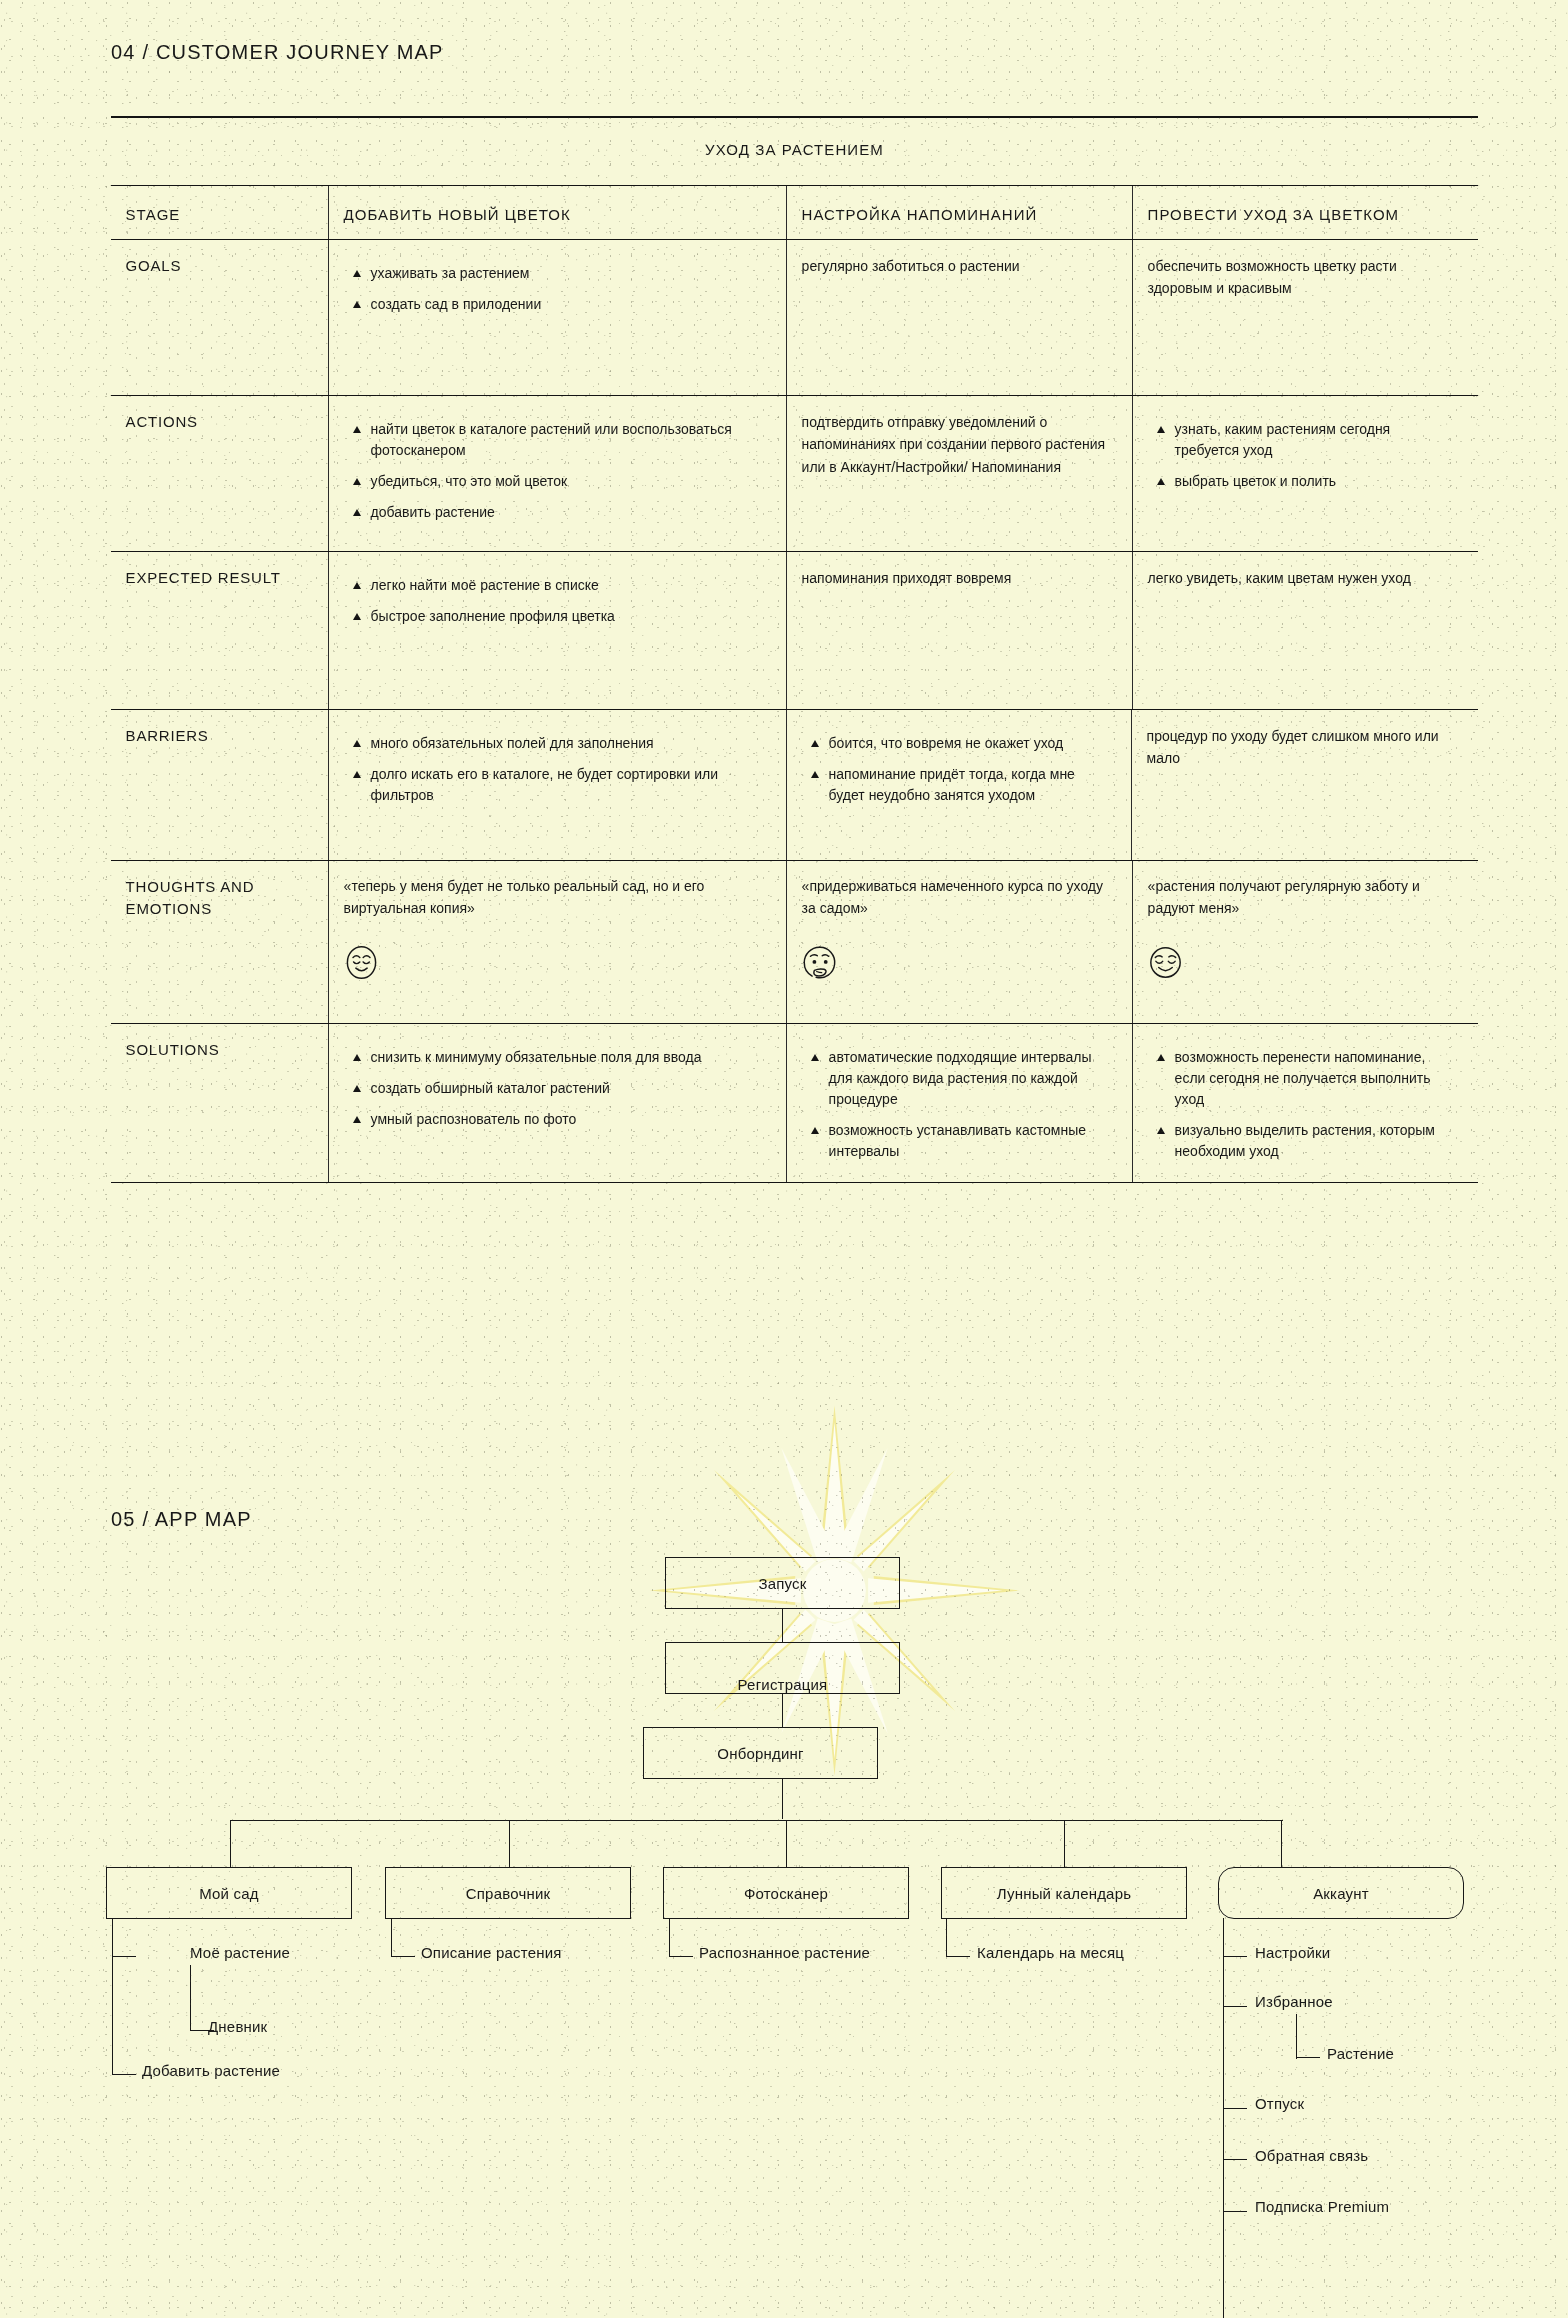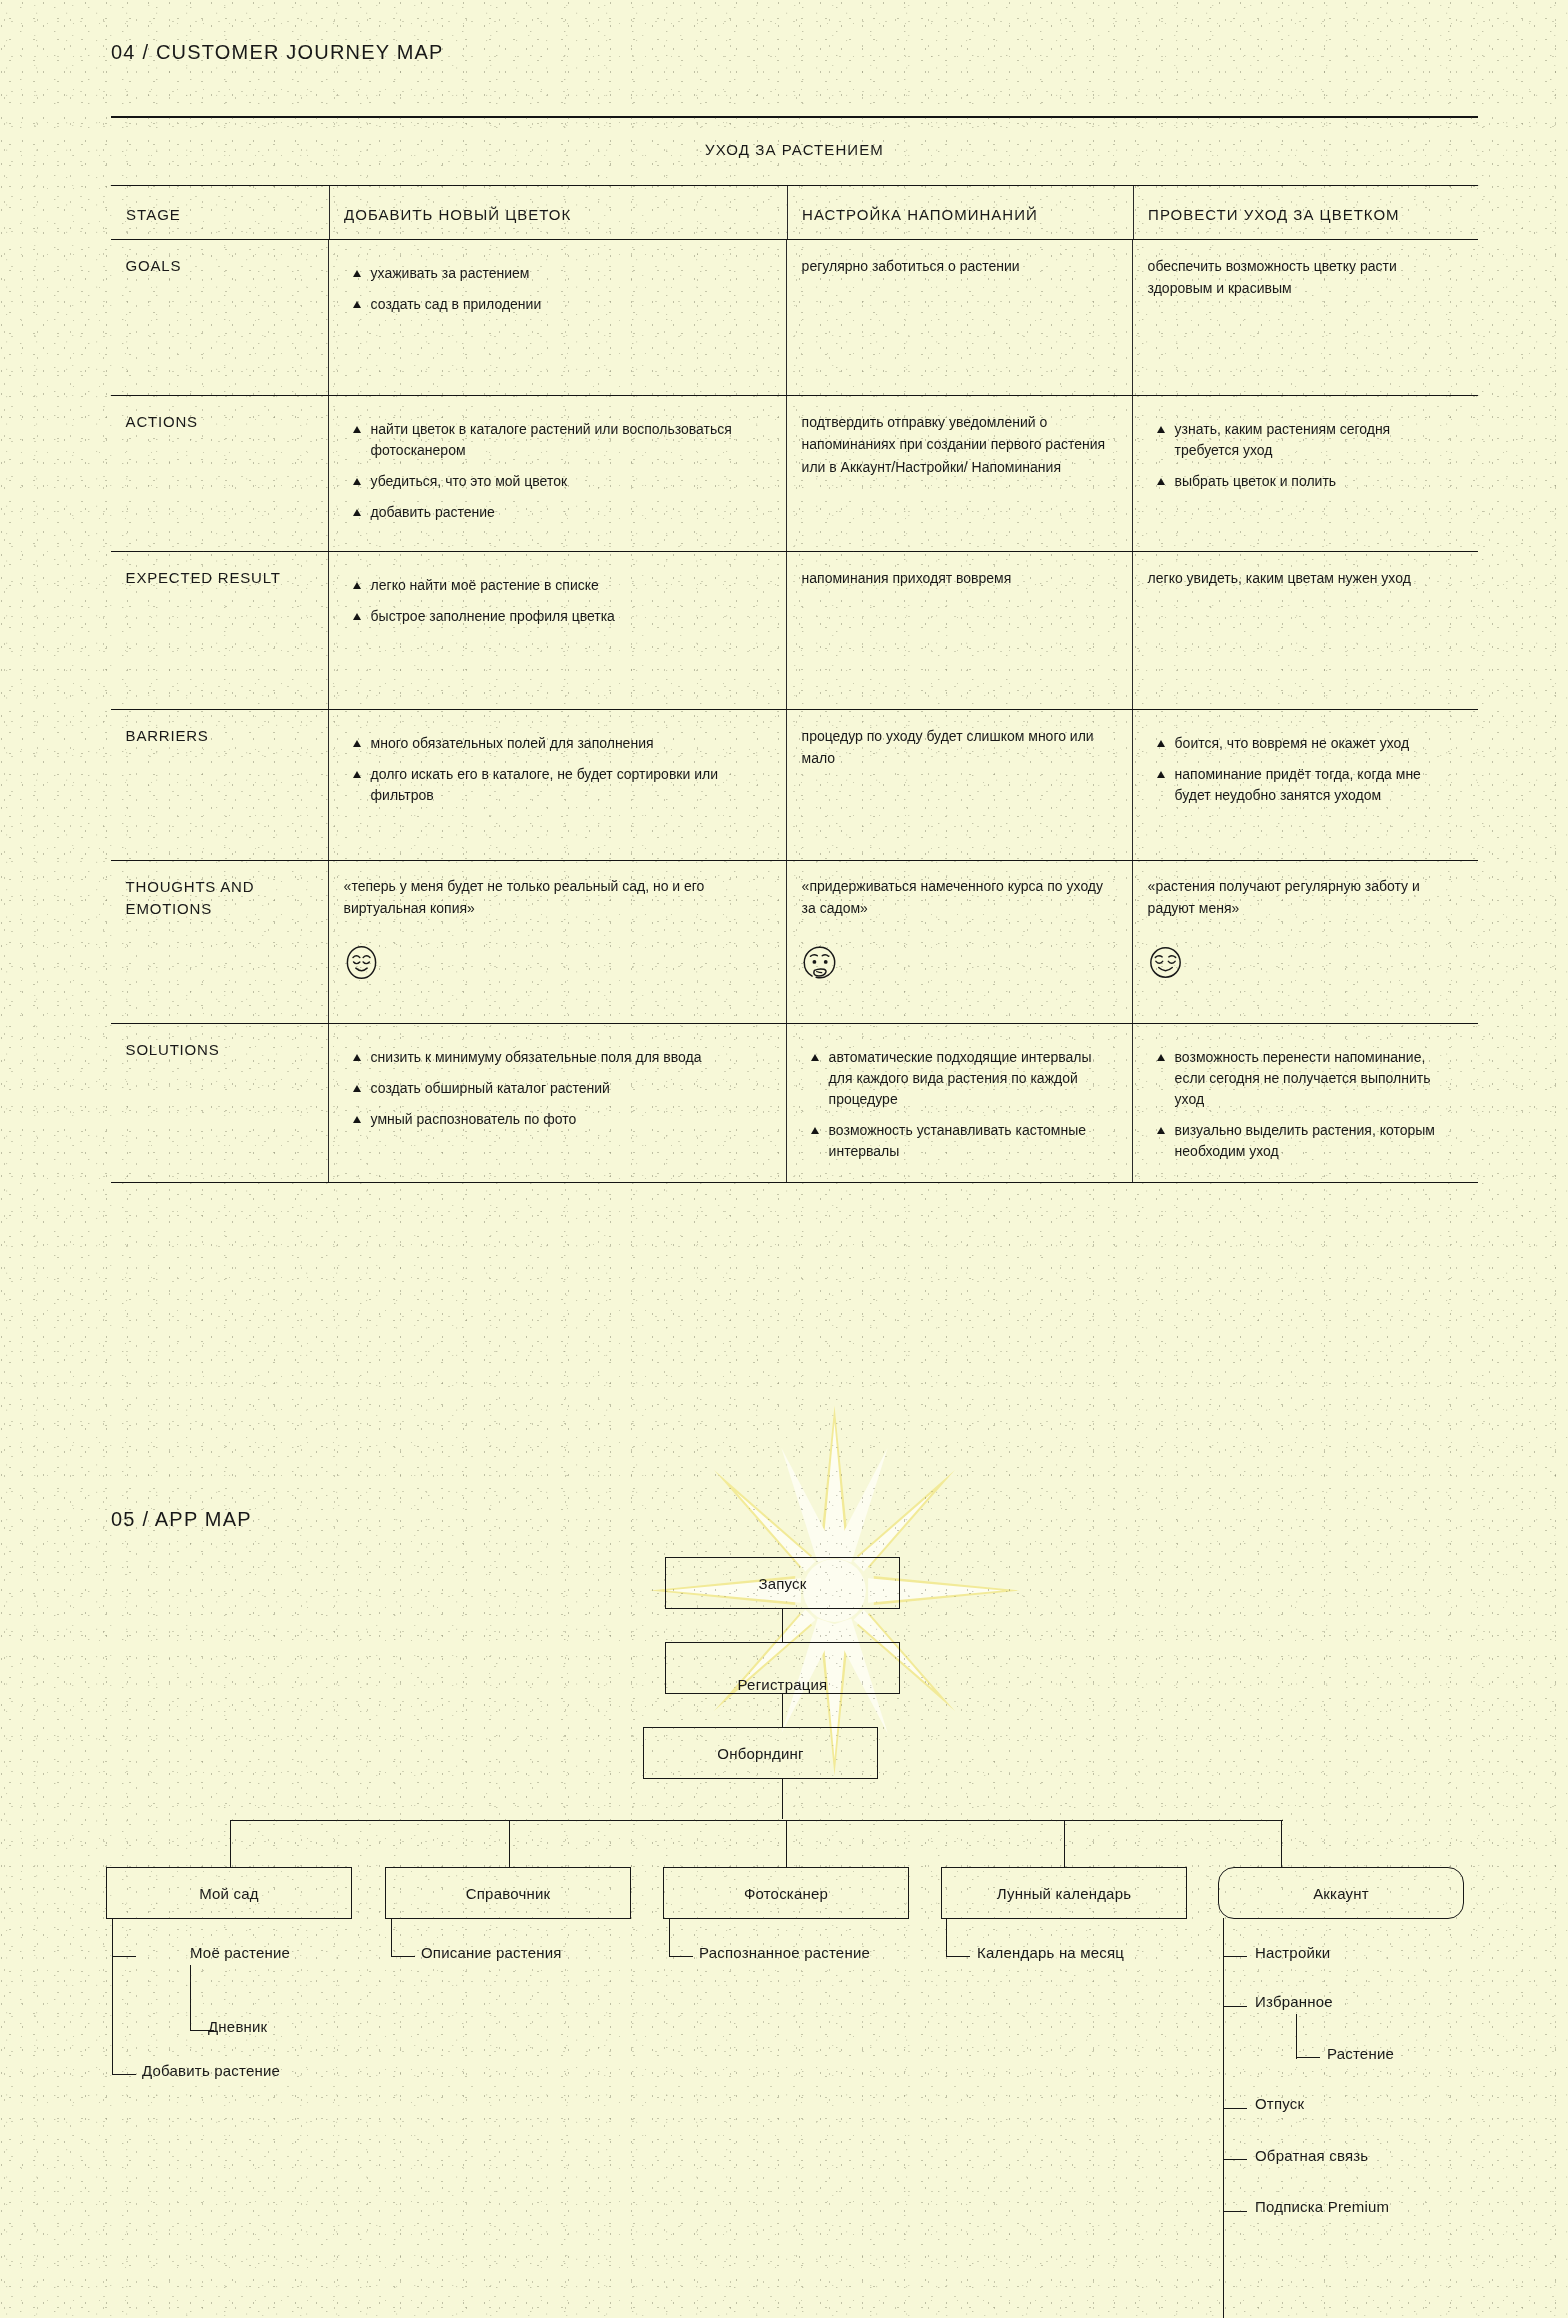--- a/index.html
+++ b/index.html
@@ -67,21 +67,21 @@
   #cjm-table {
     position: absolute;
     left: 111px; top: 185px;
     width: 1367px;
   }
   .trow {
     display: flex;
     border-top: 1.7px solid #141414;
     position: relative;
   }
-  .trow.first { border-top: 1.7px solid #141414; justify-content: center; }
+  .trow.first { border-top: 1.7px solid #141414; }
   .trow.last-rule { border-bottom: 1.7px solid #141414; }
   .tcell {
     box-sizing: border-box;
     padding: 15.7px 14.6px 11.2px 14.6px;
   }
   .c-stage  { width: 217px; }
   .c-a      { width: 458px; border-left: 1.1px solid #2a2a2a; }
   .c-b      { width: 346px; border-left: 1.1px solid #2a2a2a; }
   .c-c      { width: 345px; border-left: 1.1px solid #2a2a2a; }
 
@@ -246,28 +246,28 @@
     <div class="trow h-barr">
       <div class="tcell c-stage">
         <div class="row-label">BARRIERS</div>
       </div>
       <div class="tcell c-a">
         <ul class="bul">
           <li>много обязательных полей для заполнения</li>
           <li>долго искать его в каталоге, не будет сортировки или фильтров</li>
         </ul>
       </div>
-      <div class="tcell c-b">
-        <div class="cell-text">процедур по уходу будет слишком много или мало</div>
-      </div>
       <div class="tcell c-c">
         <ul class="bul">
           <li>боится, что вовремя не окажет уход</li>
           <li>напоминание придёт тогда, когда мне будет неудобно занятся уходом</li>
         </ul>
+      </div>
+      <div class="tcell c-b">
+        <div class="cell-text">процедур по уходу будет слишком много или мало</div>
       </div>
     </div>
 
     <div class="trow h-thought">
       <div class="tcell c-stage">
         <div class="row-label">THOUGHTS AND EMOTIONS</div>
       </div>
       <div class="tcell c-a">
         <div class="quote">«теперь у меня будет не только реальный сад, но и его виртуальная копия»</div>
         <div class="emoji-wrap">

